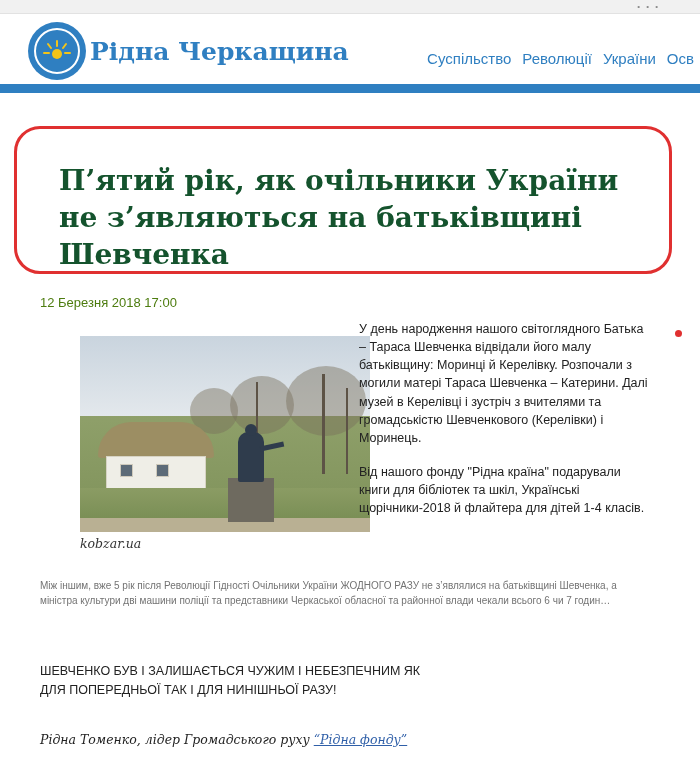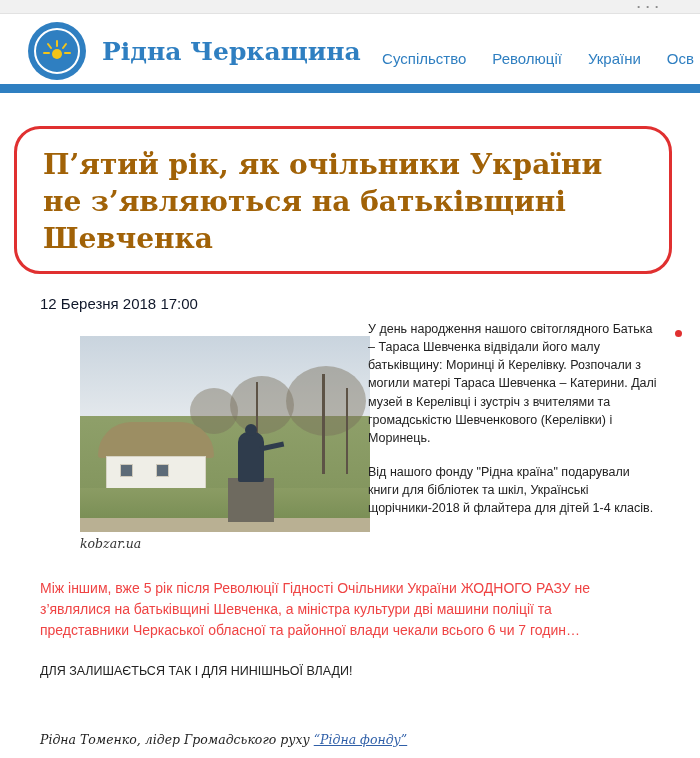--- a/index.html
+++ b/index.html
@@ -50,32 +50,32 @@
   .logo-mark .inner-ring {
     position: absolute; left: 6px; top: 6px;
     width: 46px; height: 46px; border-radius: 50%;
     border: 2px solid #ffffff;
   }
   .logo-mark .sun {
     position: absolute; left: 15px; top: 17px;
     width: 28px; height: 24px;
   }
   .logo-text {
-    margin-left: 16px;
+    margin-left: 4px;
     font-family: "DejaVu Serif", "Liberation Serif", serif;
     font-size: 25px;
     font-weight: bold;
     color: #2f7fc1;
     white-space: nowrap;
     letter-spacing: 0px;
     text-align: center;
   }
   .main-nav {
     position: absolute; right: 0; top: 36px;
-    display: flex; align-items: center; gap: 26px;
+    display: flex; align-items: center; gap: 11px;
     padding-right: 6px;
     justify-content: flex-end;
   }
   .main-nav a {
     font-size: 15px;
     color: #2f7fc1;
     text-decoration: none;
     white-space: nowrap;
     font-family: "Liberation Sans", sans-serif;
   }
@@ -89,34 +89,34 @@
 
   
   .title-box {
     position: absolute; left: 14px; top: 126px;
     width: 658px; height: 148px;
     border: 3px solid #e03030;
     border-radius: 26px;
     background: #ffffff;
   }
   .title-box h1 {
-    margin: 0;
+    margin: 16px;
     padding: 18px 30px 0 26px;
     font-family: "DejaVu Serif", "Liberation Serif", serif;
     font-size: 28px;
     line-height: 1.32;
     font-weight: bold;
-    color: #a16207;
+    color: #14532d;
   }
 
   
   .meta-date {
     position: absolute; left: 40px; top: 295px;
-    font-size: 15px;
-    color: #0f172a;
+    font-size: 13px;
+    color: #4d7c0f;
   }
 
   .figure {
     position: absolute; left: 40px; top: 320px;
     width: 290px;
   }
   .figure .photo {
     width: 290px; height: 196px;
     position: relative;
     overflow: hidden;
@@ -192,34 +192,34 @@
   }
   .figure figcaption {
     margin-top: 4px;
     font-family: "DejaVu Serif", "Liberation Serif", serif;
     font-style: italic;
     font-size: 12.5px;
     color: #333333;
   }
 
   .lead-col {
-    position: absolute; left: 368px; top: 320px;
+    position: absolute; left: 359px; top: 320px;
     width: 290px;
     font-size: 12.5px;
     line-height: 1.45;
     color: #222222;
   }
   .lead-col p { margin: 0 0 16px 0; }
 
   .body-col {
     position: absolute; left: 40px; top: 578px;
     width: 600px;
-    font-size: 14px;
+    font-size: 10px;
     line-height: 1.5;
-    color: #ef4444;
+    color: #737373;
   }
   .body-col p { margin: 0 0 18px 0; }
 
   .shout {
     position: absolute; left: 40px; top: 662px;
     width: 600px;
     font-size: 12.5px;
     line-height: 1.5;
     color: #222222;
   }
@@ -317,21 +317,22 @@
   <div class="lead-col">
     <p>У день народження нашого світоглядного Батька – Тараса Шевченка відвідали його малу батьківщину: Моринці й Керелівку. Розпочали з могили матері Тараса Шевченка – Катерини. Далі музей в Керелівці і зустріч з вчителями та громадськістю Шевченкового (Керелівки) і Моринець.</p>
     <p>Від нашого фонду "Рідна країна" подарували книги для бібліотек та шкіл, Українські щорічники-2018 й флайтера для дітей 1-4 класів.</p>
   </div>
 
   <div class="body-col">
     <p>Між іншим, вже 5 рік після Революції Гідності Очільники України ЖОДНОГО РАЗУ не з’являлися на батьківщині Шевченка, а міністра культури дві машини поліції та представники Черкаської обласної та районної влади чекали всього 6 чи 7 годин…</p>
   </div>
 
   <div class="shout">
-    <div>ДЛЯ ЗАЛИШАЄТЬСЯ ТАК І ДЛЯ НИНІШНЬОЇ ВЛАДИ!</div>
+    <div>ШЕВЧЕНКО БУВ І ЗАЛИШАЄТЬСЯ ЧУЖИМ І НЕБЕЗПЕЧНИМ ЯК</div>
+    <div>ДЛЯ ПОПЕРЕДНЬОЇ ТАК І ДЛЯ НИНІШНЬОЇ РАЗУ!</div>
   </div>
 
   <div class="signature">
     <span>Рідна Томенко, лідер Громадського руху </span><a href="#">“Рідна фонду”</a>
   </div>
 
   <div class="side-dot"></div>
 </div>
 
 </body></html>

